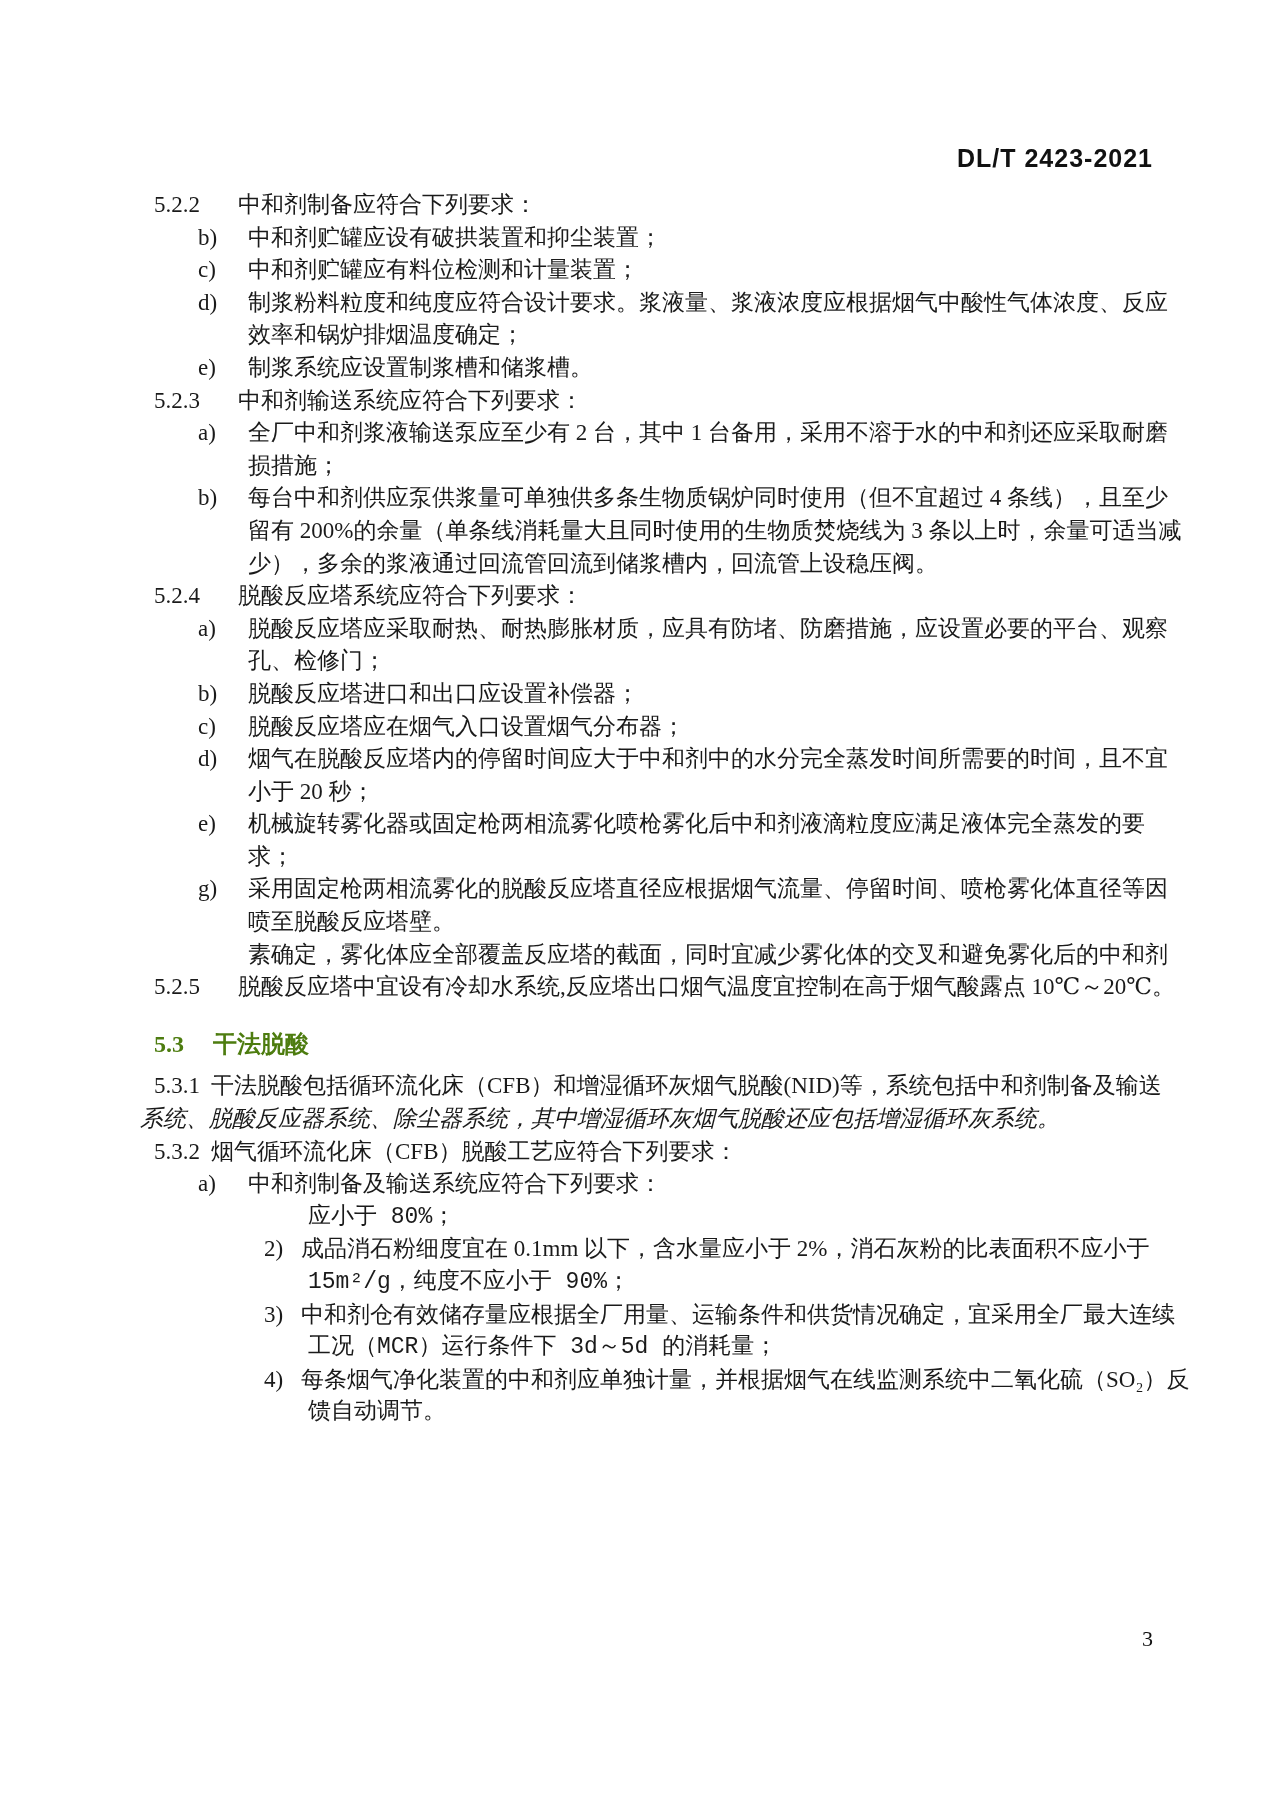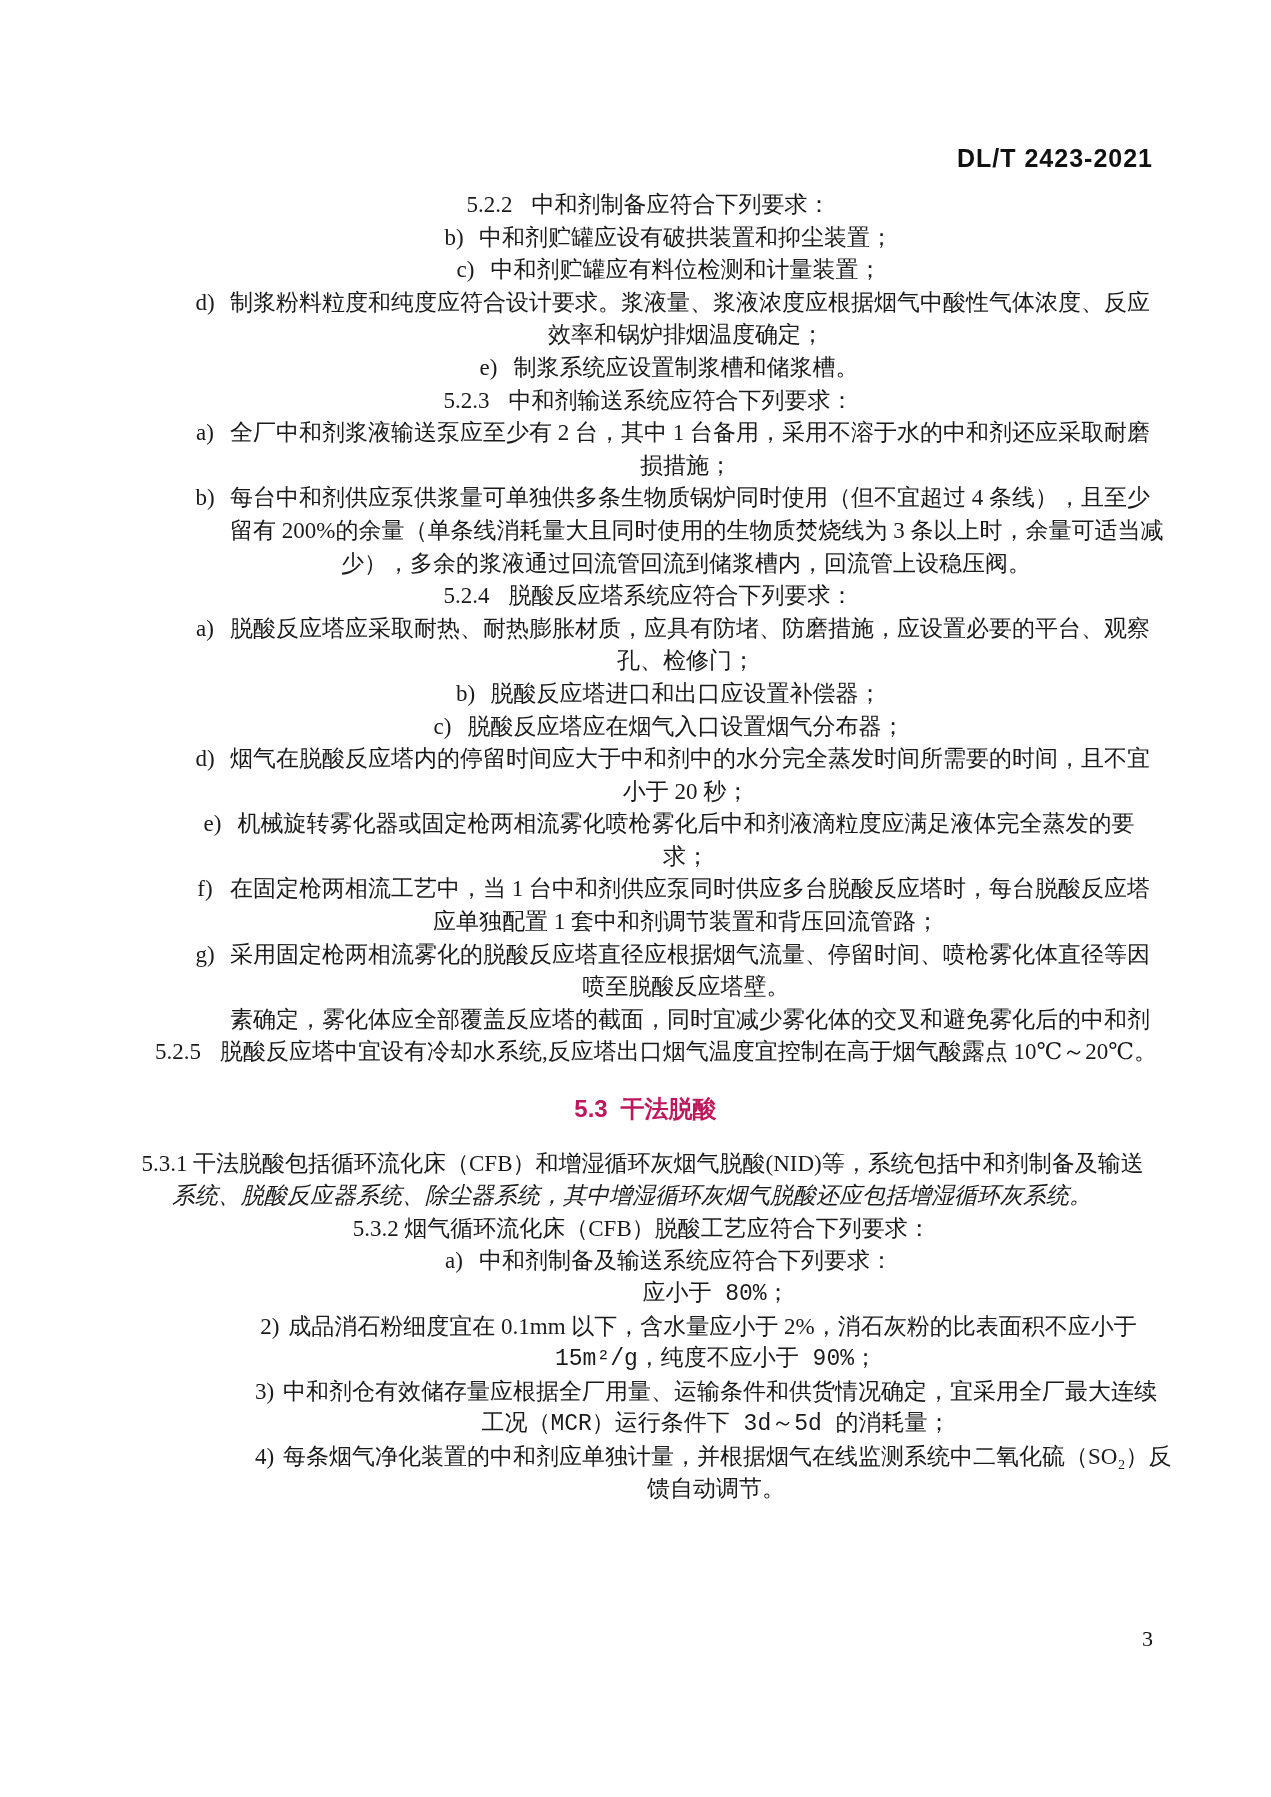--- a/index.html
+++ b/index.html
@@ -8,38 +8,38 @@
     font-family:"Liberation Serif","DejaVu Serif",serif;
     color:#1a1a1a;
   }
   .page{position:absolute;inset:0;background:#ffffff;overflow:hidden;}
   .doc-number{
     position:absolute;top:144px;right:118px;
     font-family:"Liberation Sans","DejaVu Sans",sans-serif;
     font-weight:600;font-size:25px;letter-spacing:1px;color:#111;
   }
   #content{
-    position:absolute;left:122px;top:189px;width:1020px;
-    font-size:23px;line-height:32.6px;text-align:center;
+    position:absolute;left:140px;top:189px;width:1020px;
+    font-size:23px;line-height:32.6px;
   }
   .block{padding-left:14px;}
   .line{white-space:nowrap;}
   .cnum{display:inline-block;width:84px;}
   .tight .cnum{width:57px;}
   .flushline{margin-left:-14px;font-style:italic;}          
   .item{padding-left:58px;}
   .item .marker{display:inline-block;width:50px;}
   .item .cont{padding-left:50px;}
   .sub{padding-left:124px;}
   .sub .marker{display:inline-block;width:37px;}
   .sub .cont{padding-left:44px;font-family:Liberation Mono, monospace;}
   .heading{
-    margin-top:24px;margin-bottom:22px;
-    font-family:Liberation Sans, sans-serif;
-    font-weight:bold;font-size:24px;color:#be185d;
+    margin-top:24px;margin-bottom:10px;
+    font-family:Liberation Serif, serif;
+    font-weight:bold;font-size:24px;color:#4d7c0f;
   }
   .heading .hnum{display:inline-block;width:59px;font-weight:bold;}
   .page-number{
     position:absolute;top:1626px;right:118px;
     font-size:22px;color:#111;
   }
 </style>
 </head>
 <body>
 
@@ -89,24 +89,20 @@
       </div>
       <div class="block item">
         <div class="line"><span class="marker">d)</span><span>烟气在脱酸反应塔内的停留时间应大于中和剂中的水分完全蒸发时间所需要的时间，且不宜</span></div>
         <div class="line cont">小于 20 秒；</div>
       </div>
       <div class="block item">
         <div class="line"><span class="marker">e)</span><span>机械旋转雾化器或固定枪两相流雾化喷枪雾化后中和剂液滴粒度应满足液体完全蒸发的要</span></div>
         <div class="line cont">求；</div>
       </div>
       <div class="block item">
-        <div class="line"><span class="marker">f)</span><span>在固定枪两相流工艺中，当 1 台中和剂供应泵同时供应多台脱酸反应塔时，每台脱酸反应塔</span></div>
-        <div class="line cont">应单独配置 1 套中和剂调节装置和背压回流管路；</div>
-      </div>
-      <div class="block item">
         <div class="line"><span class="marker">g)</span><span>采用固定枪两相流雾化的脱酸反应塔直径应根据烟气流量、停留时间、喷枪雾化体直径等因</span></div>
         <div class="line cont">喷至脱酸反应塔壁。</div>
         <div class="line cont">素确定，雾化体应全部覆盖反应塔的截面，同时宜减少雾化体的交叉和避免雾化后的中和剂</div>
       </div>
       <div class="block clause">
         <div class="line"><span class="cnum">5.2.5</span><span>脱酸反应塔中宜设有冷却水系统,反应塔出口烟气温度宜控制在高于烟气酸露点 10℃～20℃。</span></div>
       </div>
       <div class="block heading"><span class="hnum">5.3</span><span>干法脱酸</span></div>
       <div class="block clause tight">
         <div class="line"><span class="cnum">5.3.1</span><span>干法脱酸包括循环流化床（CFB）和增湿循环灰烟气脱酸(NID)等，系统包括中和剂制备及输送</span></div>

